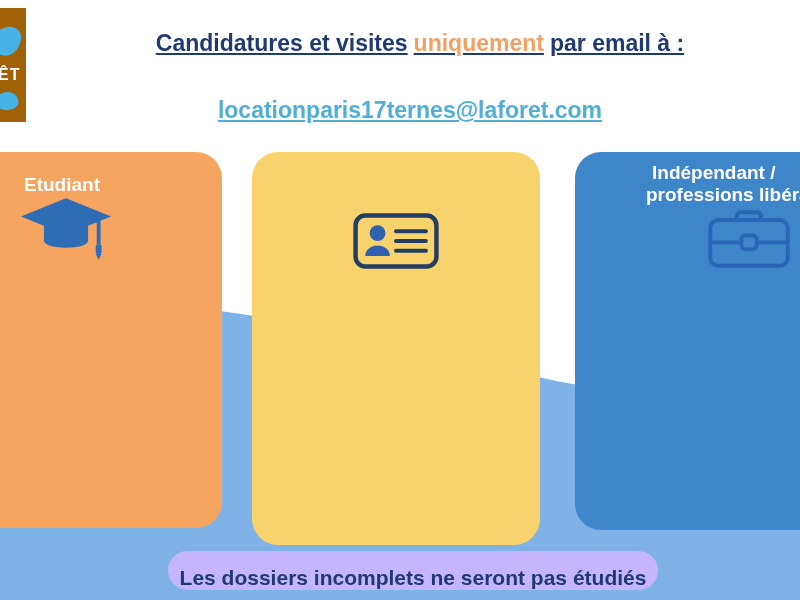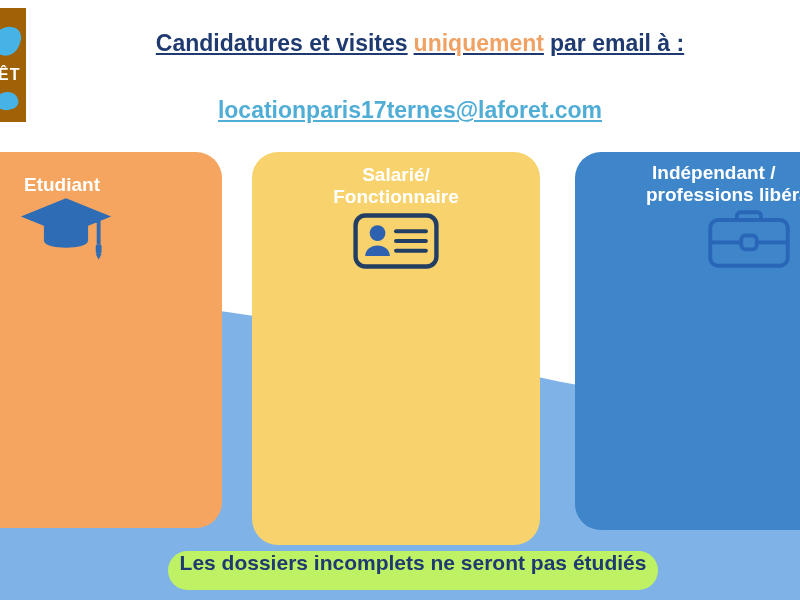--- a/index.html
+++ b/index.html
@@ -52,22 +52,22 @@
   #panel3 .ln{line-height:22.5px;white-space:nowrap;}
   #panel3 .note{margin:1px 0 0 3px;white-space:nowrap;}
   
   .k-flush{padding-left:3px;}
   .k-bullet{padding-left:20px;}
   .k-bullet::before{content:"•  ";}
   .k-indent{padding-left:36px;}
   #panel3 .k-bullet{padding-left:16px;}
   #panel3 .k-indent{padding-left:32px;}
   
-  .banner{position:absolute;left:168px;top:551px;width:490px;height:39px;background:#bef264;
-          border-radius:20px;z-index:2;display:flex;align-items:flex-start;justify-content:center;
+  .banner{position:absolute;left:168px;top:551px;width:490px;height:39px;background:#c4b5fd;
+          border-radius:20px;z-index:2;display:flex;align-items:flex-end;justify-content:center;
           color:#1f3a70;font-weight:bold;font-size:21px;}
   svg{display:block;}
 </style>
 </head>
 <body>
 
 <div id="canvas">
 
   <svg id="wave" viewBox="0 0 800 600">
     <path d="M0,298 C150,294 320,322 470,360 C600,396 700,406 800,388 L800,600 L0,600 Z" fill="#7fb2e6"></path>
@@ -108,24 +108,20 @@
         <div class="ln">catif de domicile</div>
         <div class="ln">tation d'hébergement ou</div>
         <div class="ln">ières quittances de</div>
       </div>
     <div class="note">
         <div class="ln">bligatoire</div>
       </div>
   </div>
 
   <div class="card" id="card2">
-    <div class="card-h">
-      <div>Salarié/</div>
-      <div>Fonctionnaire</div>
-    </div>
     <div class="icon">
       <svg width="88" height="58" viewBox="0 0 100 66">
         <rect x="4" y="4" width="92" height="58" rx="11" fill="none" stroke="#223f63" stroke-width="5"></rect>
         <circle cx="29" cy="24" r="9" fill="#2e62b0"></circle>
         <path d="M15,50 a14,12 0 0 1 28,0 z" fill="#2e62b0"></path>
         <line x1="50" y1="22" x2="84" y2="22" stroke="#223f63" stroke-width="4.5" stroke-linecap="round"></line>
         <line x1="50" y1="33" x2="84" y2="33" stroke="#223f63" stroke-width="4.5" stroke-linecap="round"></line>
         <line x1="50" y1="44" x2="84" y2="44" stroke="#223f63" stroke-width="4.5" stroke-linecap="round"></line>
       </svg>
     </div>

